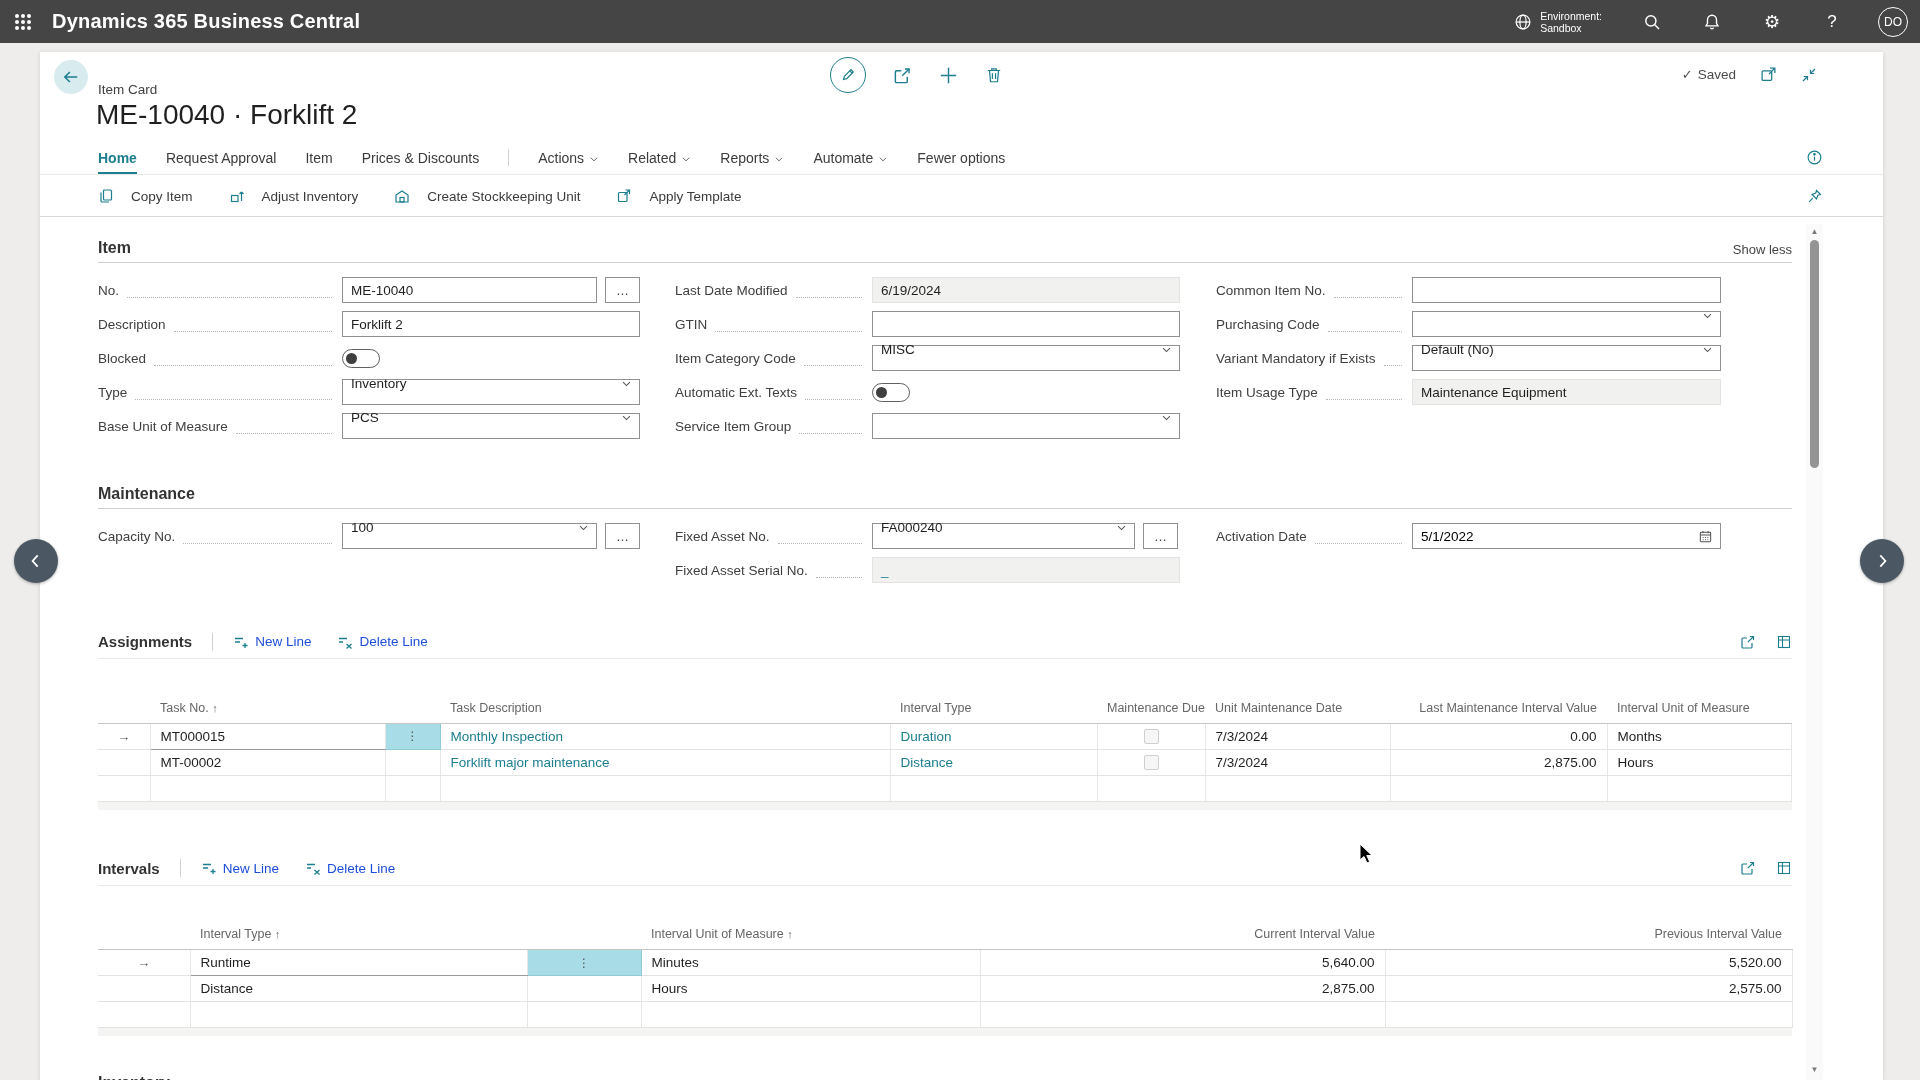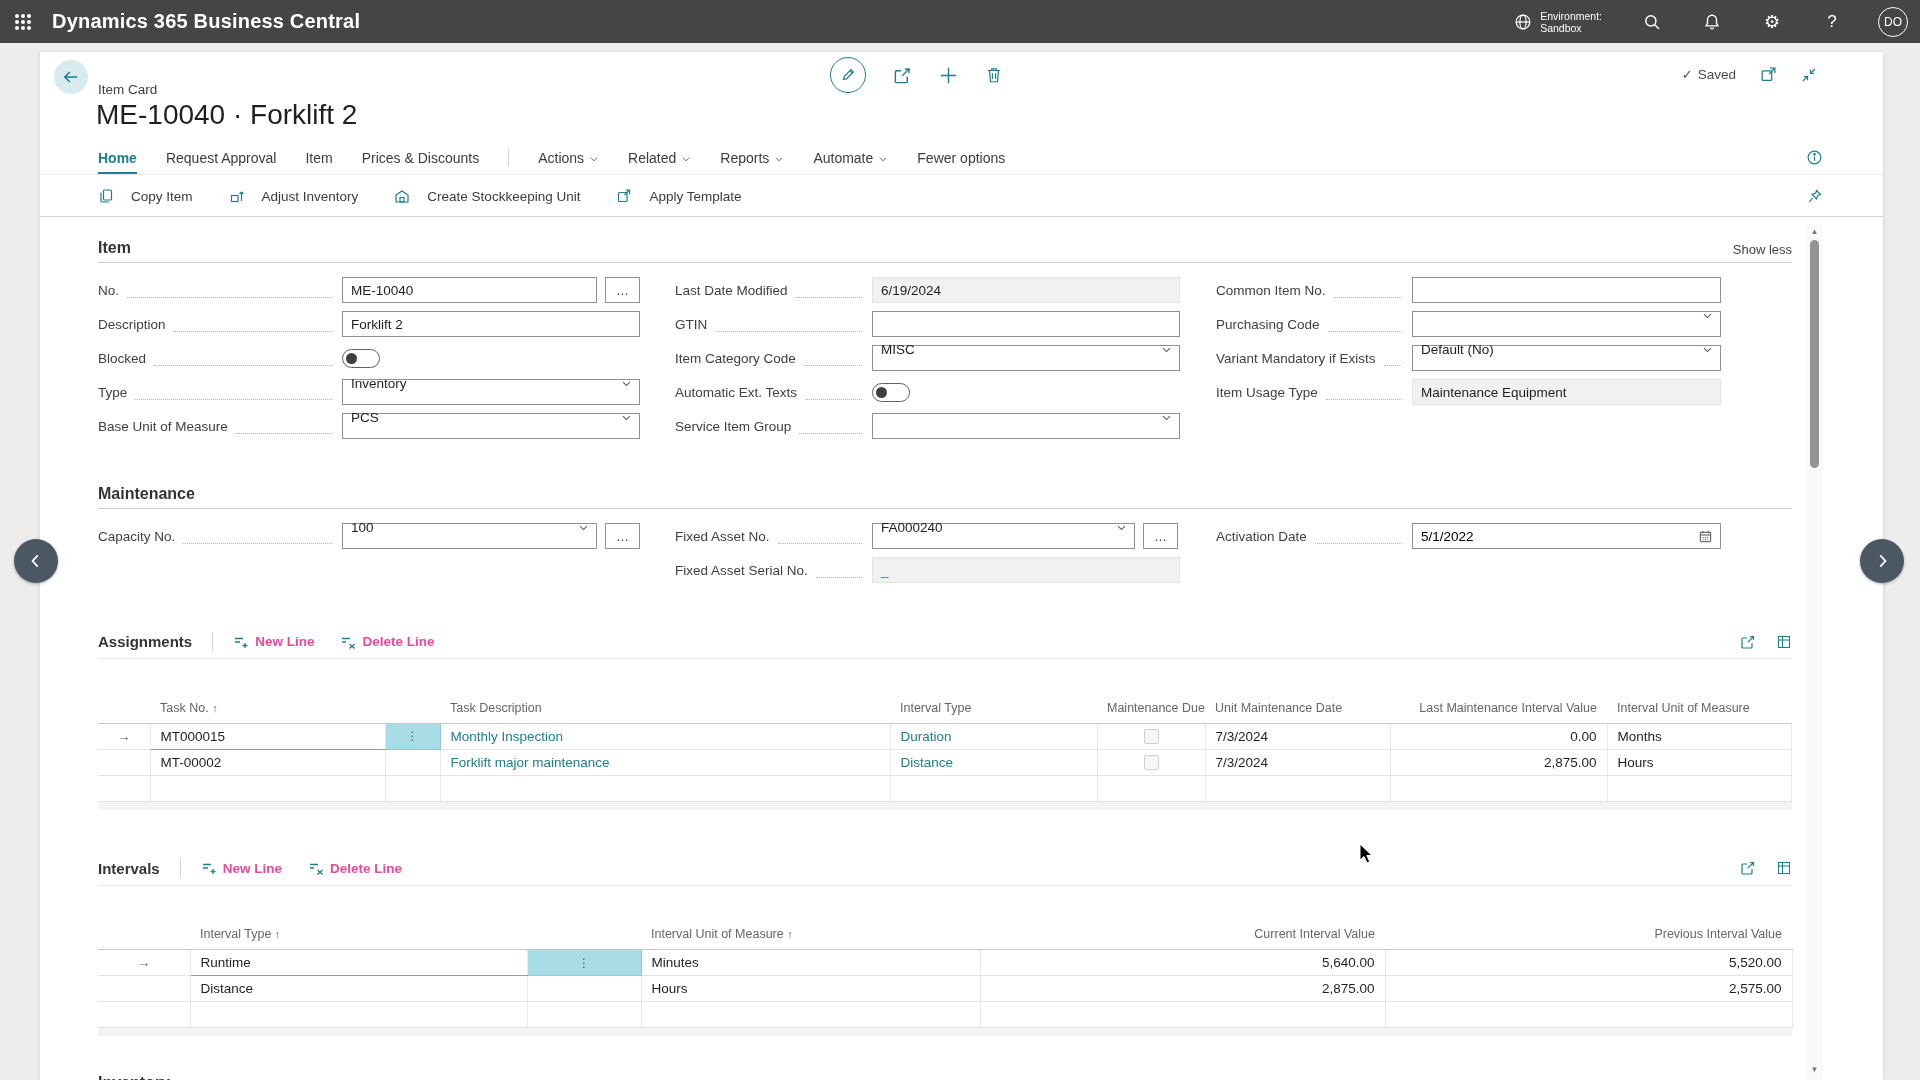--- a/index.html
+++ b/index.html
@@ -84,21 +84,21 @@
   .datebox input { border:none; outline:none; font-family:inherit; font-size:13.5px; width:100%; }
   .toggle { width:38px; height:19px; border:1px solid #616161; border-radius:10px; background:#fff; position:relative; cursor:pointer; }
   .toggle .knob { position:absolute; left:3px; top:3px; width:11px; height:11px; border-radius:50%; background:#3f3f3f; }
 
   
   .part { margin-top:44px; }
   .part.intervals { margin-top:48px; }
   .part-head { margin:0 91px 0 58px; display:flex; align-items:center; height:28px; border-bottom:1px solid #e7e7e7; padding-bottom:6px; }
   .part-title { font-size:15px; font-weight:700; color:#333; }
   .vdiv { width:1px; height:18px; background:#cfcfcf; margin:0 20px; }
-  .part-btn { background:none; border:none; font-family:inherit; font-size:13.5px; color:#ec4899; display:flex; align-items:center; gap:6px; cursor:pointer; margin-right:26px;font-weight:bold; }
+  .part-btn { background:none; border:none; font-family:inherit; font-size:13.5px; color:#1d4ed8; display:flex; align-items:center; gap:6px; cursor:pointer; margin-right:26px; }
   .part-btn .ic { color:#1c7e8e; }
   .part-icons { margin-left:auto; display:flex; align-items:center; gap:20px; color:#1c7e8e; }
 
   table.grid { border-collapse:collapse; table-layout:fixed; margin:34px 0 0 58px; font-size:13.5px; color:#1f1f1f; }
   table.grid th { font-size:12.5px; font-weight:400; color:#666; height:30px; padding:0 10px; vertical-align:middle; white-space:nowrap; border-bottom:1px solid #c6c6c6; cursor:pointer; }
   table.grid td { height:26px; padding:0 10px; border-bottom:1px solid #e3e3e3; border-right:1px solid #e6e6e6; white-space:nowrap; overflow:hidden; }
   table.grid td:first-child { border-right:1px solid #e6e6e6; border-left:none; }
   table.grid tr td:last-child { }
   table.grid .al { text-align:left; } table.grid .ar { text-align:right; } table.grid .ac { text-align:center; }
   table.grid a { color:#1c7e8e; text-decoration:none; cursor:pointer; }

